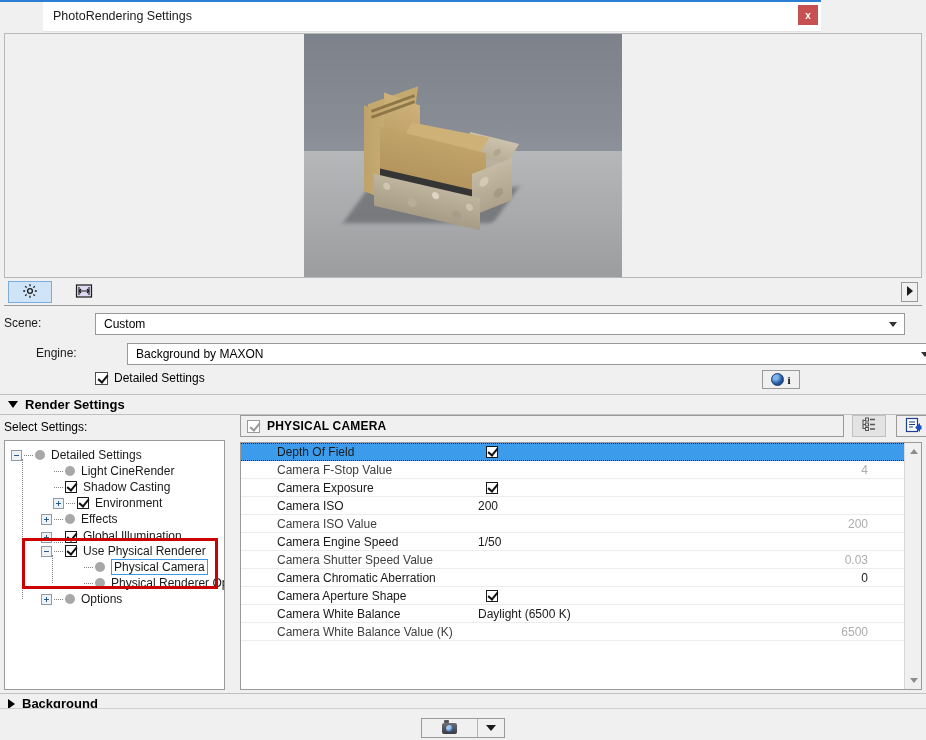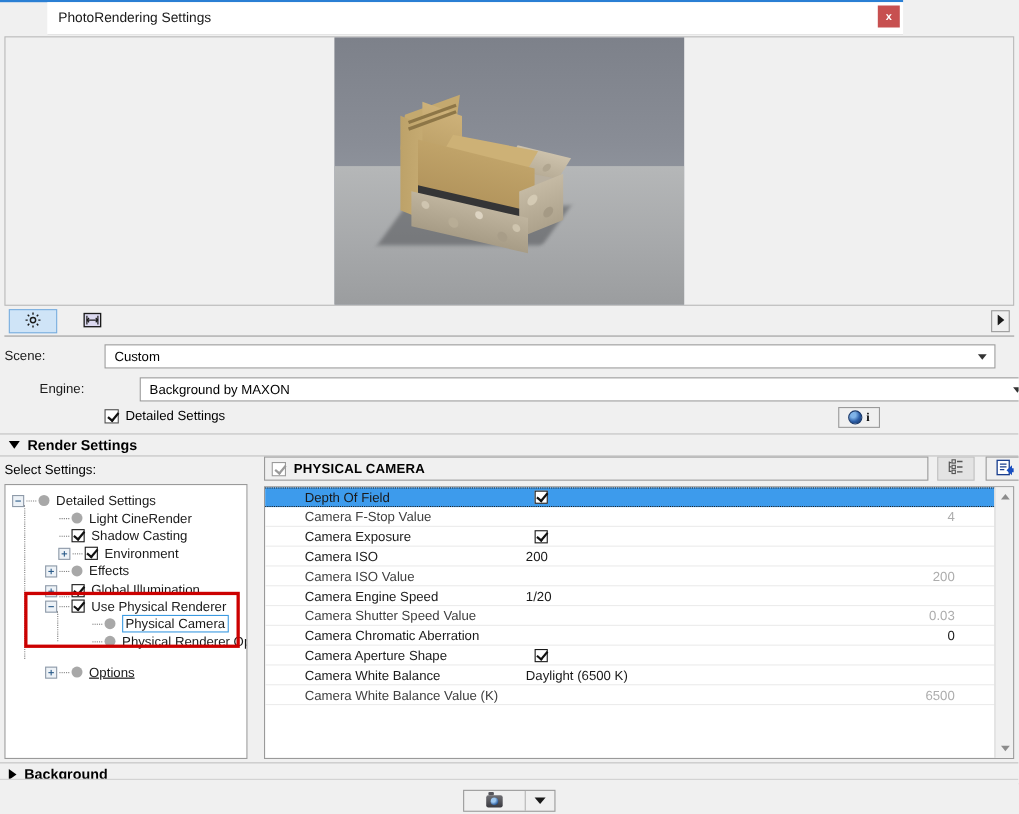--- a/index.html
+++ b/index.html
@@ -701,21 +701,21 @@
       <div class="tnode" style="top: 118px; left: 66px;">
         <span class="dots" style="margin-left: 13px;"></span>
         <span class="dot-icon"></span>
         <span class="tnode-label sel">Physical Camera</span>
       </div>
       <div class="tnode" style="top: 134px; left: 66px;">
         <span class="dots" style="margin-left: 13px;"></span>
         <span class="dot-icon"></span>
         <span class="tnode-label">Physical Renderer Options</span>
       </div>
-      <div class="tnode" style="top: 162px; left: 36px; text-decoration: underline;">
+      <div class="tnode" style="top: 150px; left: 36px;">
         <span class="expander plus"></span>
         <span class="dots"></span>
         <span class="dot-icon"></span>
         <span class="tnode-label">Options</span>
       </div>
     </div>
   <div class="red-box"></div>
 
   <div class="prop-hdr">
     <span class="cbx light checked"></span>
@@ -765,21 +765,21 @@
         <div class="prow">
           <span class="pname">Camera ISO</span>
           <span class="pval-left">200</span>
         </div>
         <div class="prow dim">
           <span class="pname">Camera ISO Value</span>
           <span class="pval-right">200</span>
         </div>
         <div class="prow">
           <span class="pname">Camera Engine Speed</span>
-          <span class="pval-left">1/20</span>
+          <span class="pval-left">1/50</span>
         </div>
         <div class="prow dim">
           <span class="pname">Camera Shutter Speed Value</span>
           <span class="pval-right">0.03</span>
         </div>
         <div class="prow">
           <span class="pname">Camera Chromatic Aberration</span>
           <span class="pval-right">0</span>
         </div>
         <div class="prow">

